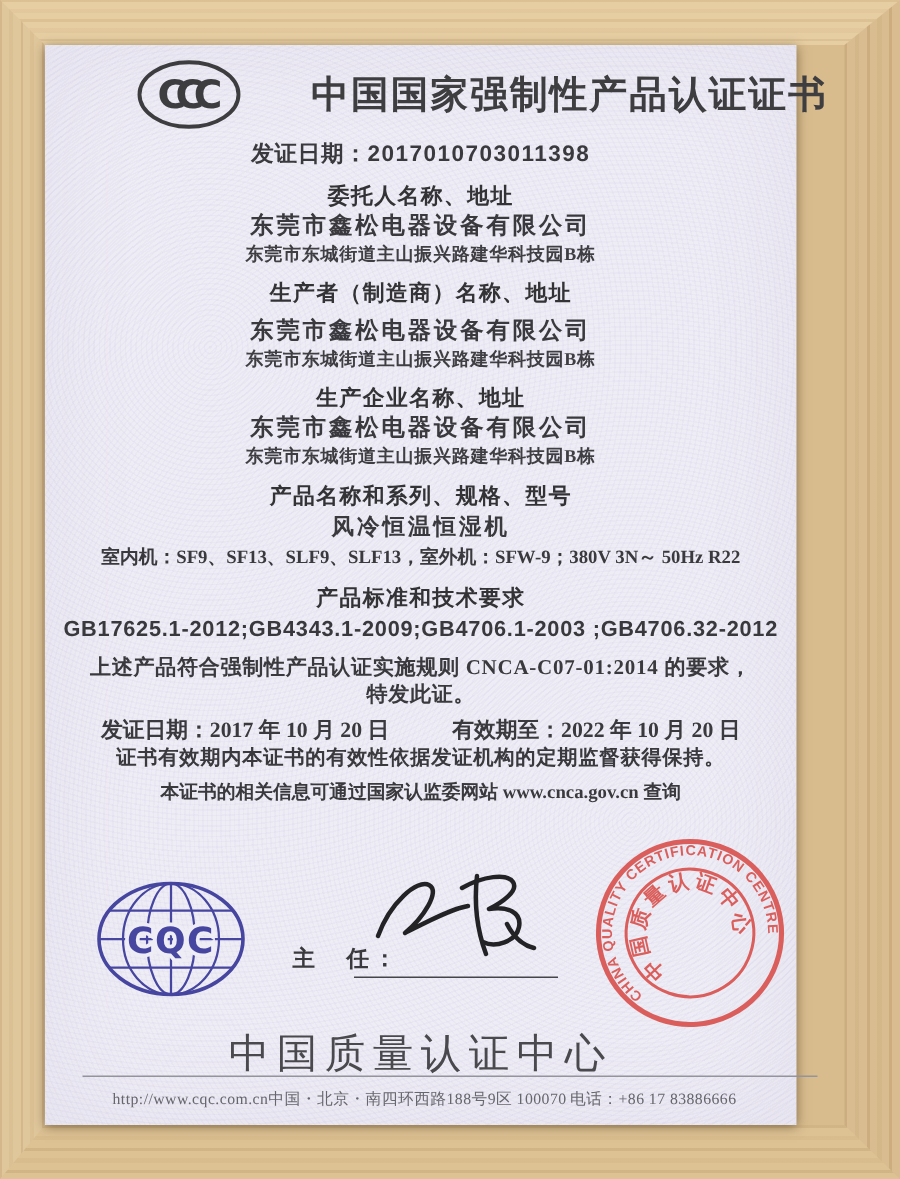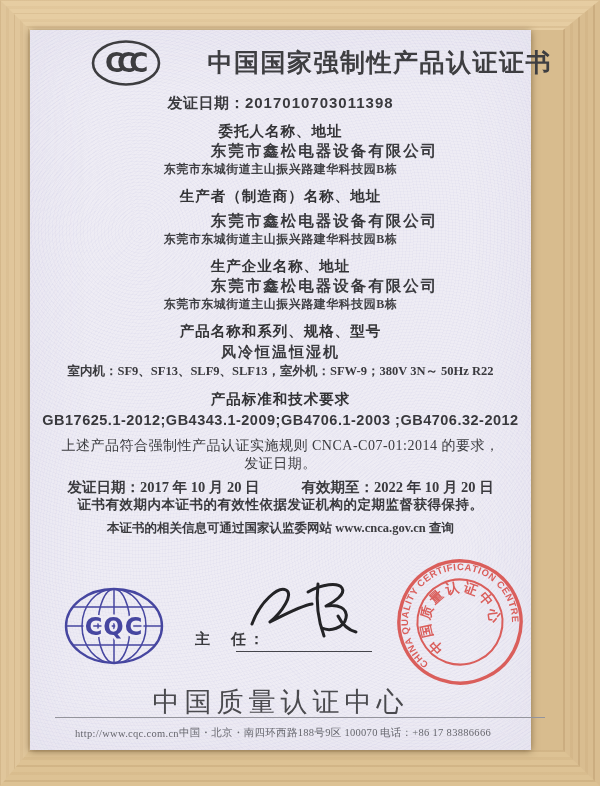--- a/index.html
+++ b/index.html
@@ -33,26 +33,26 @@
       repeating-radial-gradient(circle at 78% 72%, rgba(150,150,205,.05) 0 1px, rgba(0,0,0,0) 1px 3px);
     box-shadow:0 1px 7px rgba(70,50,20,.55), inset 0 0 70px rgba(125,115,175,.07);
     color:#3a3a3e;
   }
   .row{position:absolute;left:0;width:100%;text-align:center;line-height:1.25;}
   .title{position:absolute;left:130px;top:16px;width:392px;text-align:right;
     font-size:25px;font-weight:bold;letter-spacing:1.5px;color:#3e3e41;}
   .certno{top:64px;font-size:15px;font-weight:600;letter-spacing:.5px;}
   .certno .num{font-family:"Liberation Sans","DejaVu Sans",sans-serif;font-weight:600;letter-spacing:1px;}
   .heading{font-weight:bold;font-size:14.5px;letter-spacing:1px;color:#333336;}
-  .company{font-size:15.5px;font-weight:600;letter-spacing:2px;padding-left:44px;}
+  .company{font-size:15.5px;font-weight:600;letter-spacing:2px;}
   .addr{font-size:12px;font-weight:600;letter-spacing:.5px;color:#3f3f43;}
   .product{font-size:15px;font-weight:600;letter-spacing:2px;}
   .models{font-size:12.5px;font-weight:600;letter-spacing:0;}
   .gb{font-size:14.5px;font-weight:600;font-family:"Liberation Sans","DejaVu Sans",sans-serif;letter-spacing:.5px;color:#39393d;}
-  .stmt{font-size:14px;font-weight:normal;letter-spacing:.5px;}
+  .stmt{font-size:14px;font-weight:bold;letter-spacing:.5px;}
   .dates{font-size:14.5px;font-weight:bold;}
   .dates .gap{display:inline-block;width:42px;}
   .note1{font-size:13.5px;font-weight:bold;letter-spacing:.5px;}
   .note2{font-size:12.5px;font-weight:600;}
   .cqc-logo{position:absolute;left:32px;top:556px;width:104px;height:80px;}
   .ccc-logo{position:absolute;left:60px;top:9px;width:72px;height:48px;}
   .director{position:absolute;left:165px;top:600px;font-size:15px;font-weight:600;letter-spacing:3px;}
   .signature{position:absolute;left:212px;top:542px;width:130px;height:80px;}
   .sign-line{position:absolute;left:206px;top:621px;width:136px;border-bottom:1.5px solid #44444a;}
   .seal{position:absolute;left:362px;top:524px;width:136px;height:136px;opacity:.92;}
@@ -96,21 +96,21 @@
   <div class="row addr" style="top:267px">东莞市东城街道主山振兴路建华科技园B栋</div>
 
   <div class="row heading" style="top:292px">产品名称和系列、规格、型号</div>
   <div class="row product" style="top:313px">风冷恒温恒湿机</div>
   <div class="row models" style="top:334px">室内机：SF9、SF13、SLF9、SLF13，室外机：SFW-9；380V 3N～ 50Hz R22</div>
 
   <div class="row heading" style="top:360px">产品标准和技术要求</div>
   <div class="row gb" style="top:381px">GB17625.1-2012;GB4343.1-2009;GB4706.1-2003 ;GB4706.32-2012</div>
 
   <div class="row stmt" style="top:407px">上述产品符合强制性产品认证实施规则 CNCA-C07-01:2014 的要求，</div>
-  <div class="row stmt" style="top:425px">发证日期。</div>
+  <div class="row stmt" style="top:425px">特发此证。</div>
 
   <div class="row dates" style="top:448px">
     <span>发证日期：</span><span>2017 年 10 月 20 日</span><span class="gap"></span><span>有效期至：</span><span>2022 年 10 月 20 日</span>
   </div>
 
   <div class="row note1" style="top:467px">证书有效期内本证书的有效性依据发证机构的定期监督获得保持。</div>
   <div class="row note2" style="top:491px">本证书的相关信息可通过国家认监委网站 www.cnca.gov.cn 查询</div>
 
   <svg class="cqc-logo" viewBox="0 0 104 80">
     <defs>

